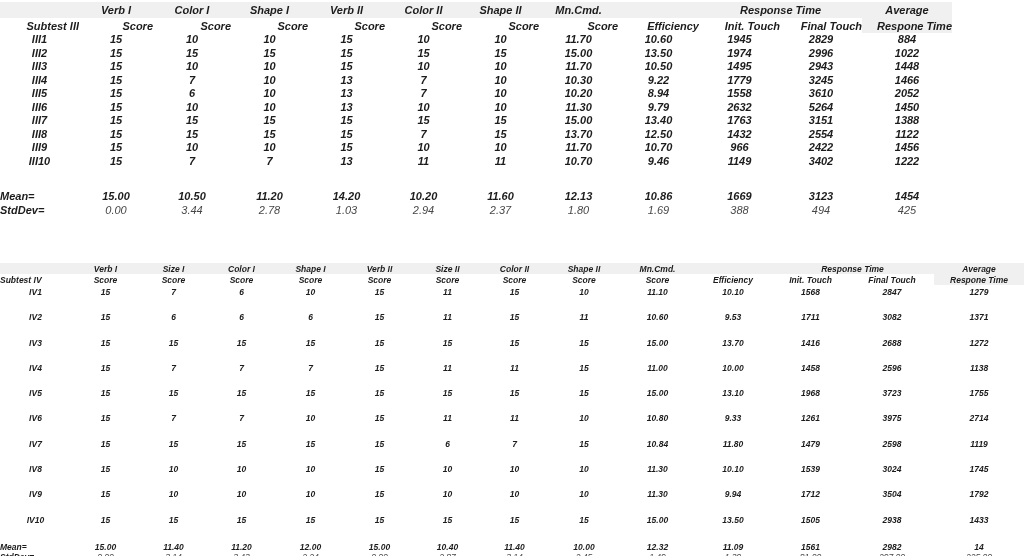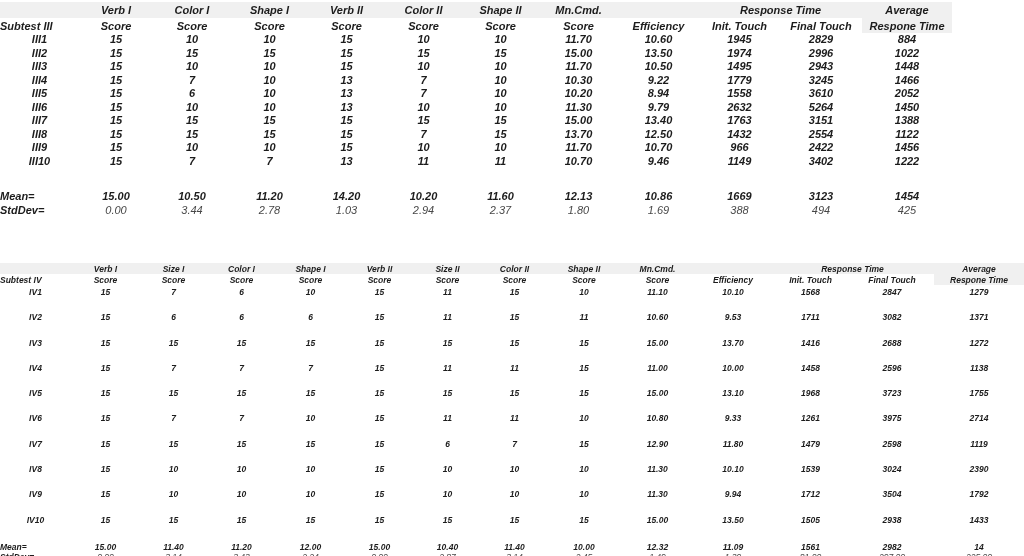--- a/index.html
+++ b/index.html
@@ -8,21 +8,21 @@
     font-family:"Liberation Sans", sans-serif;color:#1c1c1c;overflow:hidden;
   }
   table{border-collapse:collapse;table-layout:fixed;font-style:italic;}
   th,td{padding:0;font-weight:700;text-align:center;white-space:nowrap;overflow:hidden;}
   .g{background:#f0f0f0;}
   .lbl{text-align:left;}
 
   
   .t1{position:absolute;left:0;top:2px;font-size:11px;}
   .t1 thead tr:nth-child(1) th{height:16px;}
-  .t1 thead tr:nth-child(2) th{height:15px;}
+  .t1 thead tr:nth-child(2) th{height:15px;text-align:right;}
   .t1 tbody tr.dr td{height:13.5px;line-height:13px;}
   .t1 tr.gap td{height:21px;}
   .t1 tr.mean td{height:14px;}
   .t1 tr.sd td{height:13px;}
 
   
   .t2{position:absolute;left:0;top:263px;font-size:8.5px;}
   .t2 thead tr:nth-child(1) th{height:11px;}
   .t2 thead tr:nth-child(2) th{height:11px;margin-left:15px;}
   .t2 tbody tr.dr td{height:23.3px;vertical-align:top;line-height:11px;padding-top:2px;}
@@ -404,41 +404,41 @@
       <tr class="dr">
         <td>IV7</td>
         <td>15</td>
         <td>15</td>
         <td>15</td>
         <td>15</td>
         <td>15</td>
         <td>6</td>
         <td>7</td>
         <td>15</td>
-        <td>12.90</td>
+        <td>10.84</td>
         <td>11.80</td>
         <td>1479</td>
         <td>2598</td>
         <td>1119</td>
       </tr>
       <tr class="dr">
         <td>IV8</td>
         <td>15</td>
         <td>10</td>
         <td>10</td>
         <td>10</td>
         <td>15</td>
         <td>10</td>
         <td>10</td>
         <td>10</td>
         <td>11.30</td>
         <td>10.10</td>
         <td>1539</td>
         <td>3024</td>
-        <td>2390</td>
+        <td>1745</td>
       </tr>
       <tr class="dr">
         <td>IV9</td>
         <td>15</td>
         <td>10</td>
         <td>10</td>
         <td>10</td>
         <td>15</td>
         <td>10</td>
         <td>10</td>

